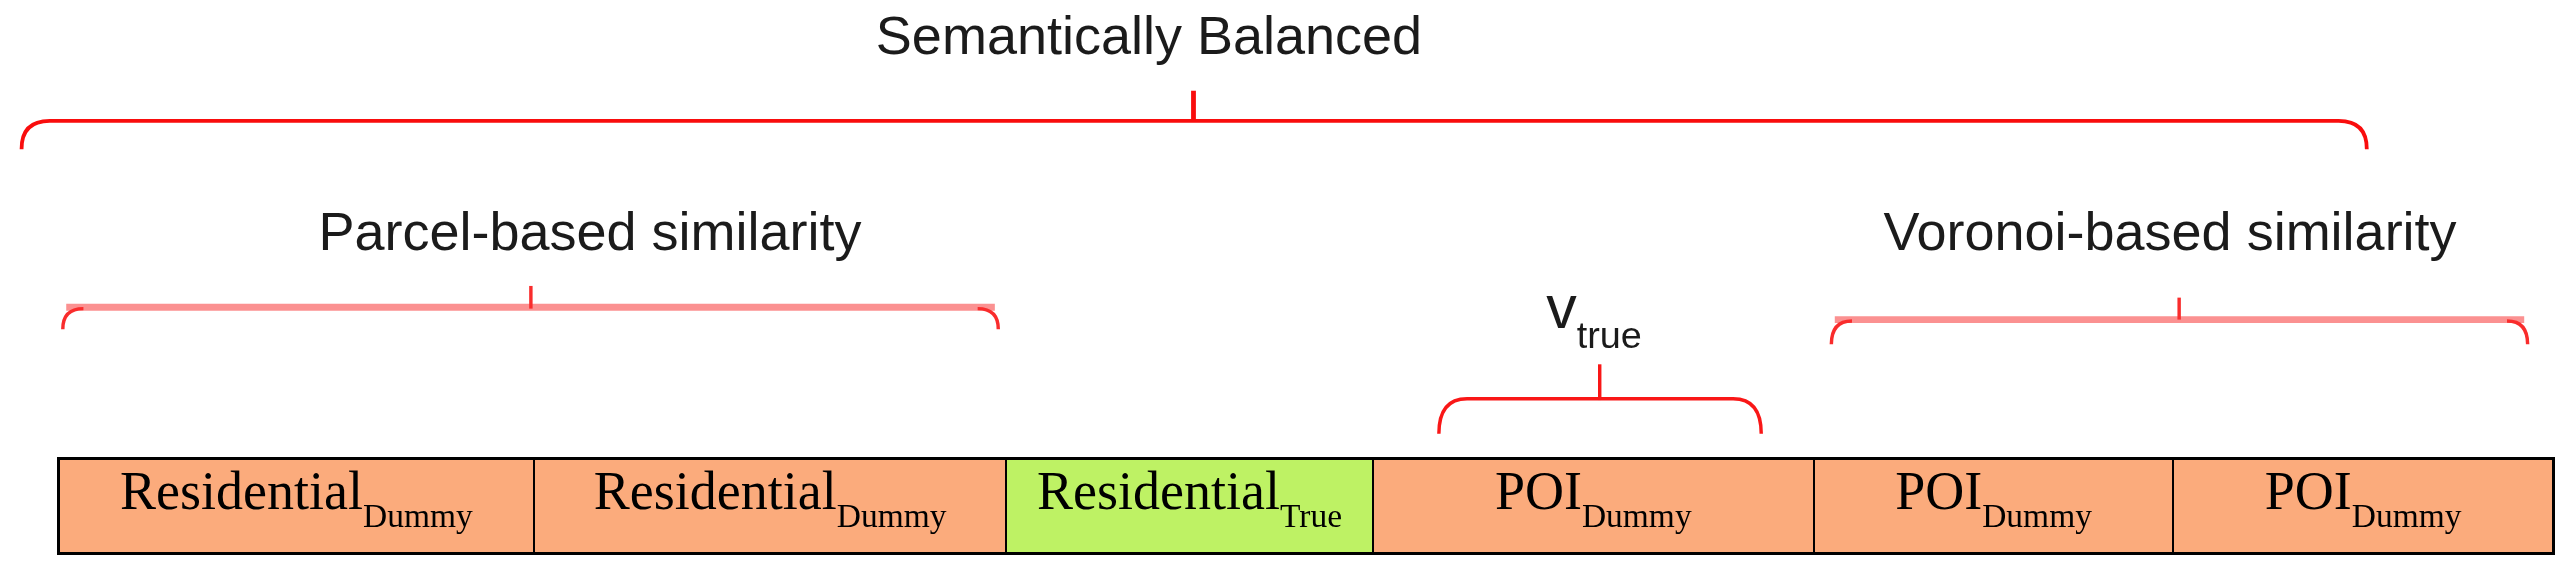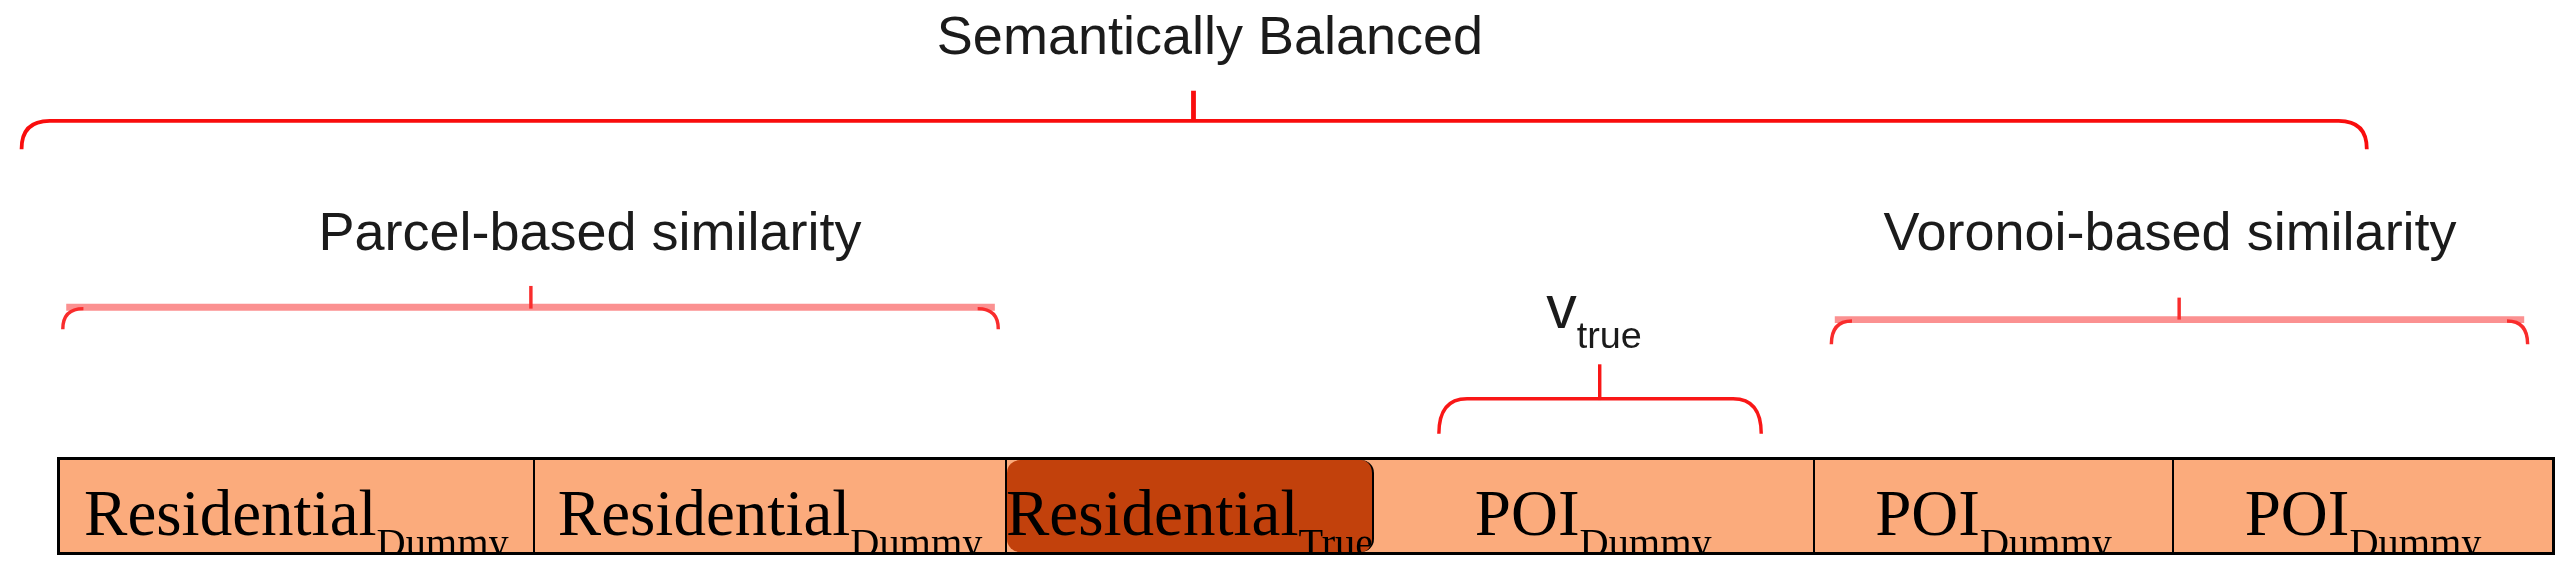--- a/index.html
+++ b/index.html
@@ -13,21 +13,21 @@
     color: #1b1b1b;
   }
   .braces-layer {
     position: absolute;
     left: 0; top: 0;
     width: 2576px; height: 576px;
   }
   .diagram-title {
     position: absolute;
     top: 4.1px;
-    left: 1210px;
+    left: 1149px;
     transform: translateX(-50%);
     font-size: 54px;
     line-height: 1.15;
     white-space: nowrap;
   }
   .sim-label {
     position: absolute;
     top: 200px;
     transform: translateX(-50%);
     font-size: 54px;
@@ -62,30 +62,30 @@
     display: flex;
     background: #fbab7c;
   }
   .cell {
     box-sizing: border-box;
     border-right: 2.7px solid #000000;
     background: #fbab7c;
     display: flex;
     justify-content: center;
     align-items: flex-start;
-    padding-top: 19px;
+    padding-top: 3px;
     font-family: "Liberation Serif", serif;
-    font-size: 65px;
+    font-size: 54px;
     line-height: 1.05;
     color: #000000;
     white-space: nowrap;
     overflow: hidden;
   }
   .cell:last-child { border-right: none; }
-  .cell.true-cell { background: #c2410c; border-radius: 13px; }
+  .cell.true-cell { background: #bef264; }
   .cell:nth-child(1) { flex: 692 1 0px; }
   .cell:nth-child(2) { flex: 689 1 0px; }
   .cell:nth-child(3) { flex: 533 1 0px; }
   .cell:nth-child(4) { flex: 643 1 0px; }
   .cell:nth-child(5) { flex: 523 1 0px; }
   .cell:nth-child(6) { flex: 553 1 0px; }
   .cell sub {
     font-size: 62%;
     line-height: 1;
     position: relative;

